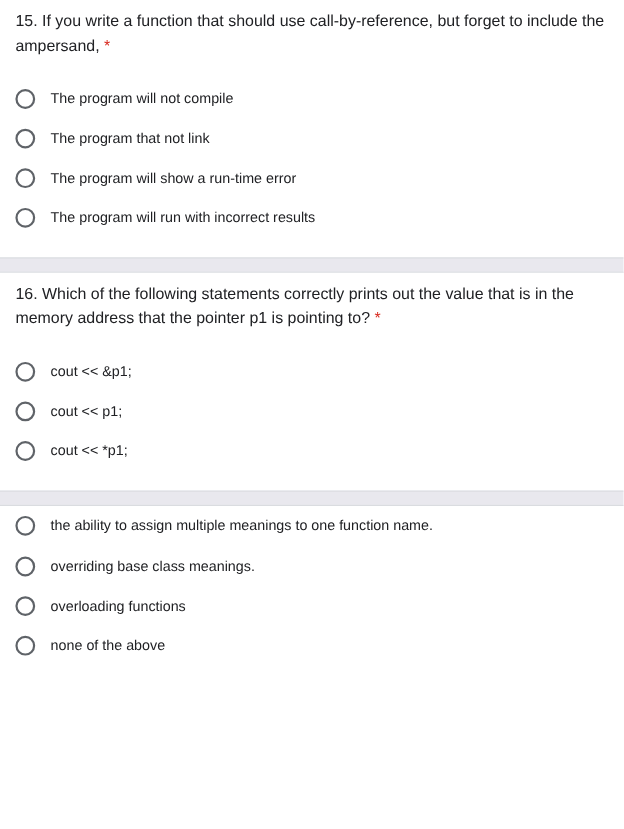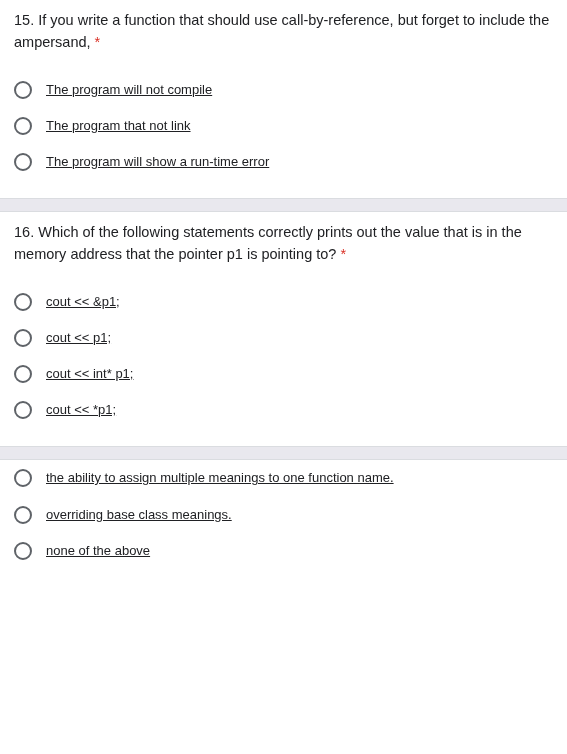--- a/index.html
+++ b/index.html
@@ -34,21 +34,20 @@
     height: 18px;
     border: 2px solid #5f6368;
     border-radius: 50%;
     flex-shrink: 0;
     margin-right: 14px;
   }
   .option-label {
     font-size: 13px;
     color: #202124;
     line-height: 1.4;
-    text-decoration: underline;
   }
   .spacer {
     height: 14px;
     background: #e9e8ee;
     border-top: 1px solid #dadce0;
     border-bottom: 1px solid #dadce0;
   }
 </style>
 </head>
 <body>
@@ -64,56 +63,60 @@
     <div class="option-label">The program will not compile</div>
   </div>
   <div class="option-row">
     <div class="radio"></div>
     <div class="option-label">The program that not link</div>
   </div>
   <div class="option-row">
     <div class="radio"></div>
     <div class="option-label">The program will show a run-time error</div>
   </div>
+  <div class="option-row">
+    <div class="radio"></div>
+    <div class="option-label">The program will run with incorrect results</div>
+  </div>
 </div>
 
 <div class="spacer"></div>
 
 <div class="question-block">
   <div class="question-text">
     <span>16.</span>
     <span>Which of the following statements correctly prints out the value that is in the memory address that the pointer p1 is pointing to?</span>
     <span class="required">*</span>
   </div>
   <div class="option-row">
     <div class="radio"></div>
     <div class="option-label">cout &lt;&lt; &amp;p1;</div>
   </div>
   <div class="option-row">
     <div class="radio"></div>
     <div class="option-label">cout &lt;&lt; p1;</div>
   </div>
   <div class="option-row">
     <div class="radio"></div>
-    <div class="option-label">cout &lt;&lt; int* p1;</div>
-  </div>
-  <div class="option-row">
-    <div class="radio"></div>
     <div class="option-label">cout &lt;&lt; *p1;</div>
   </div>
 </div>
 
 <div class="spacer"></div>
 
 <div class="question-block">
   <div class="option-row">
     <div class="radio"></div>
     <div class="option-label">the ability to assign multiple meanings to one function name.</div>
   </div>
   <div class="option-row">
     <div class="radio"></div>
     <div class="option-label">overriding base class meanings.</div>
   </div>
   <div class="option-row">
     <div class="radio"></div>
+    <div class="option-label">overloading functions</div>
+  </div>
+  <div class="option-row">
+    <div class="radio"></div>
     <div class="option-label">none of the above</div>
   </div>
 </div>
 
 </body></html>

